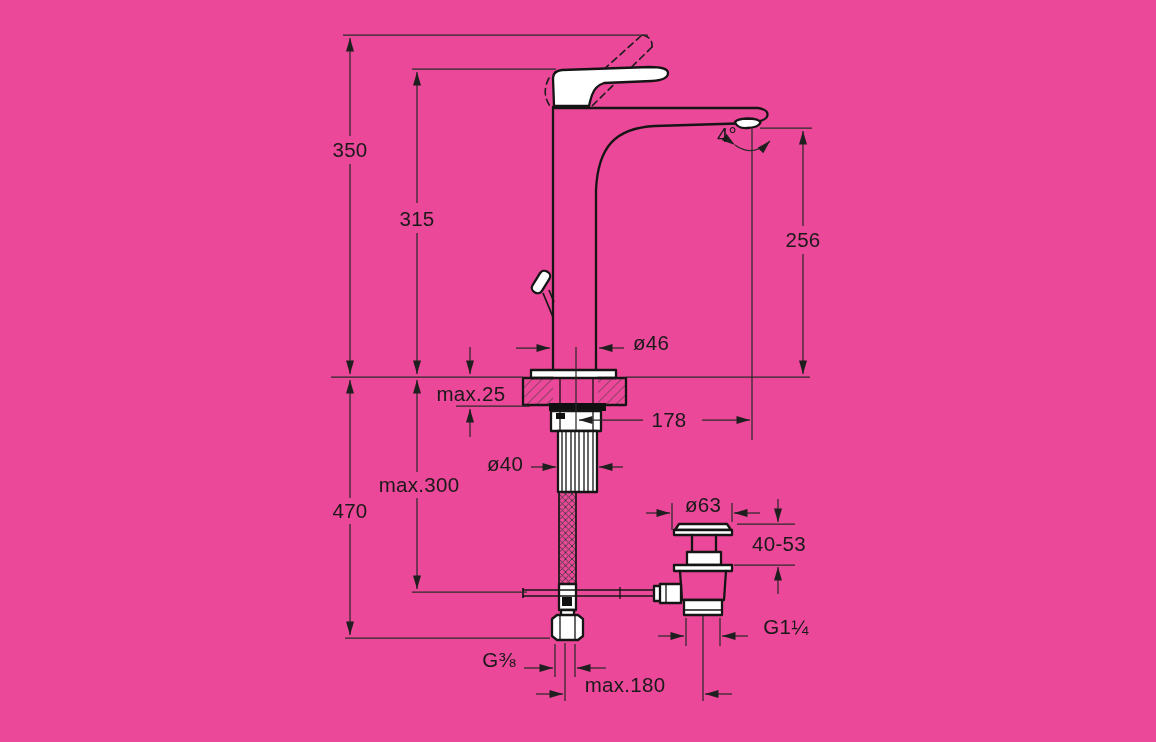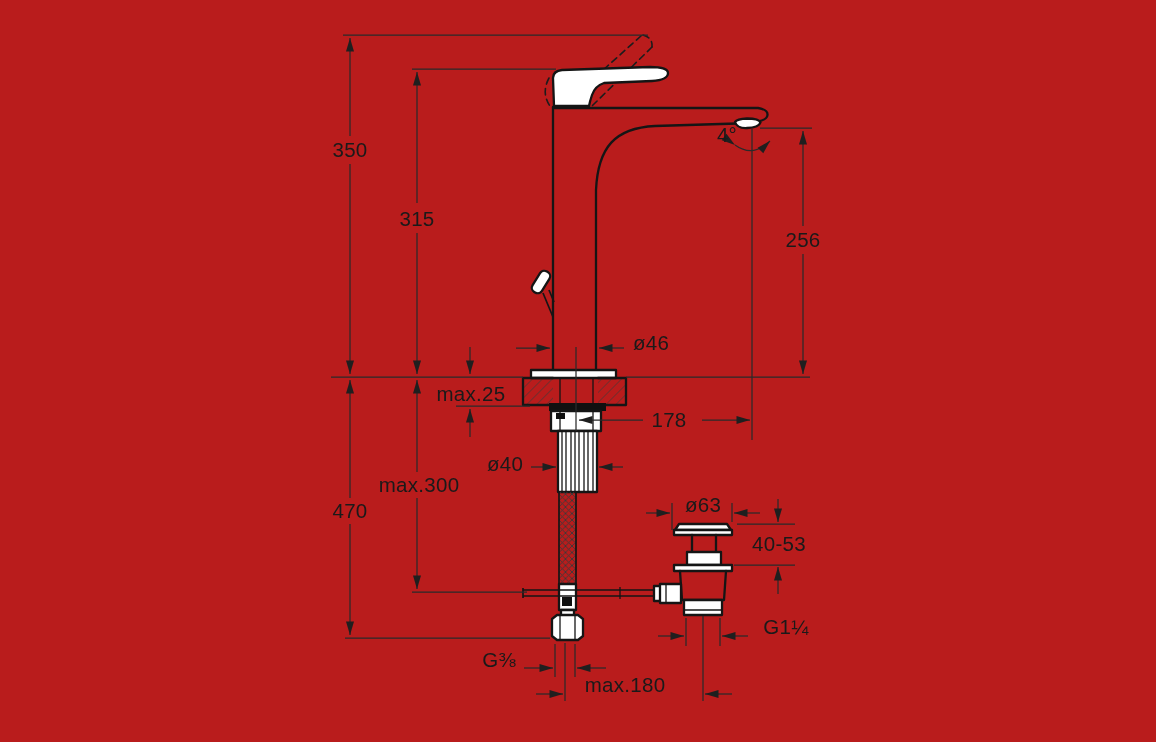--- a/index.html
+++ b/index.html
@@ -1,16 +1,16 @@
 <!DOCTYPE html>
 <html><head>
 <meta charset="utf-8">
 <style>
   html,body{margin:0;padding:0;background:#ffffff;width:1156px;height:742px;overflow:hidden;}
-  .sheet{position:relative;width:1156px;height:742px;background:#b91c1c;}
+  .sheet{position:relative;width:1156px;height:742px;background:#ec4899;}
   svg{position:absolute;left:0;top:0;}
   text{font-family:"Liberation Sans","DejaVu Sans",sans-serif;font-size:20.5px;fill:#1a1a1a;letter-spacing:.3px;}
   .part{stroke:#151515;stroke-width:2.3;fill:none;stroke-linecap:round;stroke-linejoin:round;}
   .partfill{stroke:#151515;stroke-width:2.3;fill:#ffffff;stroke-linejoin:round;}
   .part-thin{stroke:#151515;stroke-width:1.3;fill:none;}
   .part-med{stroke:#151515;stroke-width:1.7;fill:none;}
   .dashed{stroke:#1c1c1c;stroke-width:1.6;fill:none;stroke-dasharray:6.5 4.5;stroke-linecap:round;}
   .dim{stroke:#2a2a2a;stroke-width:1.25;fill:none;}
   .blackfill{fill:#101010;stroke:none;}
 </style>

